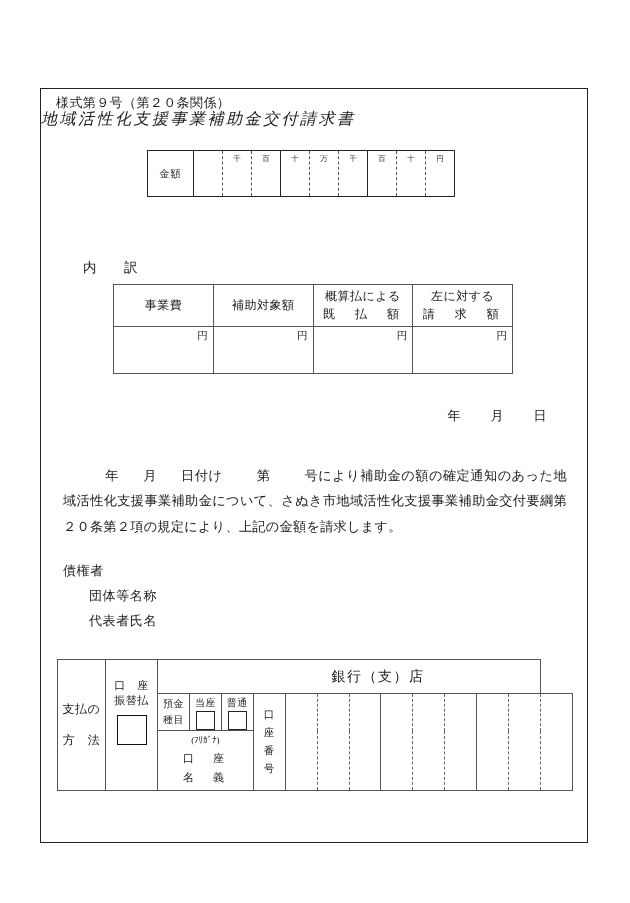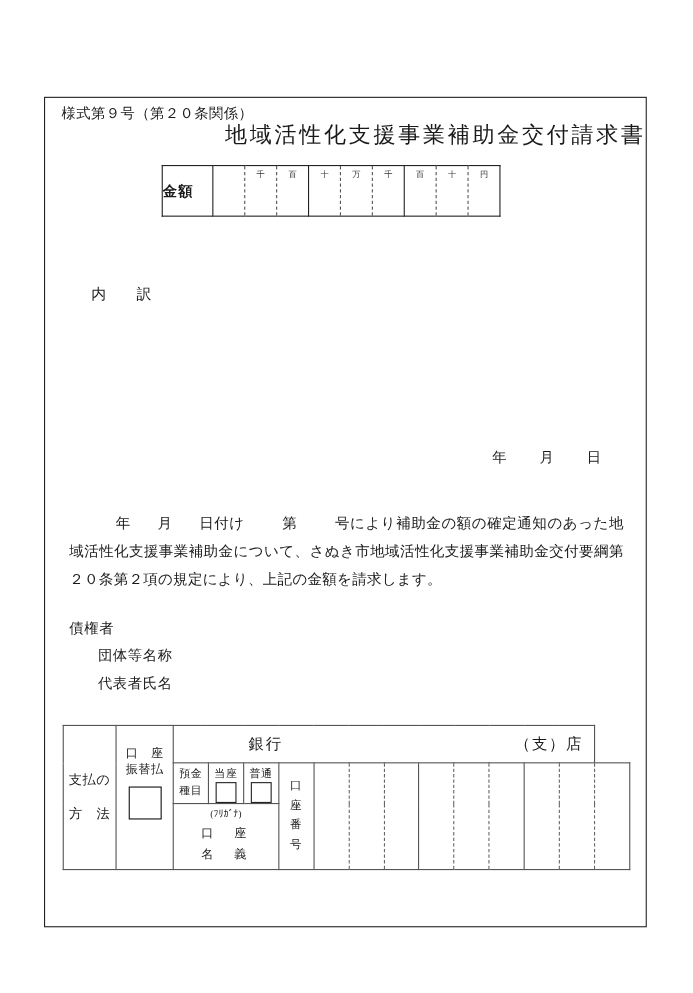--- a/index.html
+++ b/index.html
@@ -41,47 +41,47 @@
     border: 1.6px solid #222;
     box-sizing: border-box;
   }
 
   
   .doc-title {
     position: absolute;
     left: 0;
     right: 0;
     top: 20px;
-    text-align: right;
-    font-size: 20px;
+    text-align: left;
+    font-size: 16px;
     letter-spacing: 2.5px;
+    font-style: italic;
   }
 
   
   .amount-table {
     position: absolute;
     left: 106px;
     top: 61px;
     border-collapse: collapse;
     table-layout: fixed;
   }
   .amount-table td {
     border: 1.3px solid #222;
     height: 46px;
     padding: 0;
     vertical-align: top;
     box-sizing: border-box;
   }
   .amount-table td.label {
     width: 46px;
-    text-align: left;
+    text-align: center;
     vertical-align: middle;
-    font-size: 13px;
+    font-size: 10px;
     letter-spacing: 1px;
-    font-weight: bold;
   }
   .amount-table td.cell {
     width: 29px;
     text-align: center;
     font-size: 7.5px;
     color: #333;
     padding-top: 3px;
     border-left: 1px dashed #555;
     border-right: 1px dashed #555;
   }
@@ -219,21 +219,21 @@
     padding-top: 18px;
   }
   .payment .bank-row {
     height: 34px;
     font-size: 14px;
     position: relative;
   }
   .payment .bank-inner {
     display: flex;
     align-items: center;
-    justify-content: space-between;
+    justify-content: center;
     padding: 0 10px 0 0;
     height: 100%;
     font-family: Liberation Mono, monospace;
   }
   .payment .bank-word { margin-left: 68px; letter-spacing: 1.5px; }
   .payment .branch-word { letter-spacing: 1.5px; }
   .payment .yokin {
     width: 30px;
     font-size: 10px;
     line-height: 1.6;
@@ -306,20 +306,46 @@
         <td class="cell grp-start">百</td>
         <td class="cell">十</td>
         <td class="cell grp-end">円</td>
       </tr>
     </tbody>
       </table>
 
 
     <div class="uchiwake">内　訳</div>
 
+    <table class="breakdown">
+      <tbody>
+          <tr>
+        <th>
+          <span>事業費</span>
+        </th>
+        <th>
+          <span>補助対象額</span>
+        </th>
+        <th>
+          <span>概算払による</span>
+          <span class="l2">既　払　額</span>
+        </th>
+        <th>
+          <span>左に対する</span>
+          <span class="l2">請　求　額</span>
+        </th>
+      </tr>
+      <tr>
+        <td class="money">円</td>
+        <td class="money">円</td>
+        <td class="money">円</td>
+        <td class="money">円</td>
+      </tr>
+    </tbody>
+      </table>
 
     <div class="date-line">
       <span>年</span>
       <span class="sp"></span>
       <span>月</span>
       <span class="sp"></span>
       <span>日</span>
     </div>
 
 

